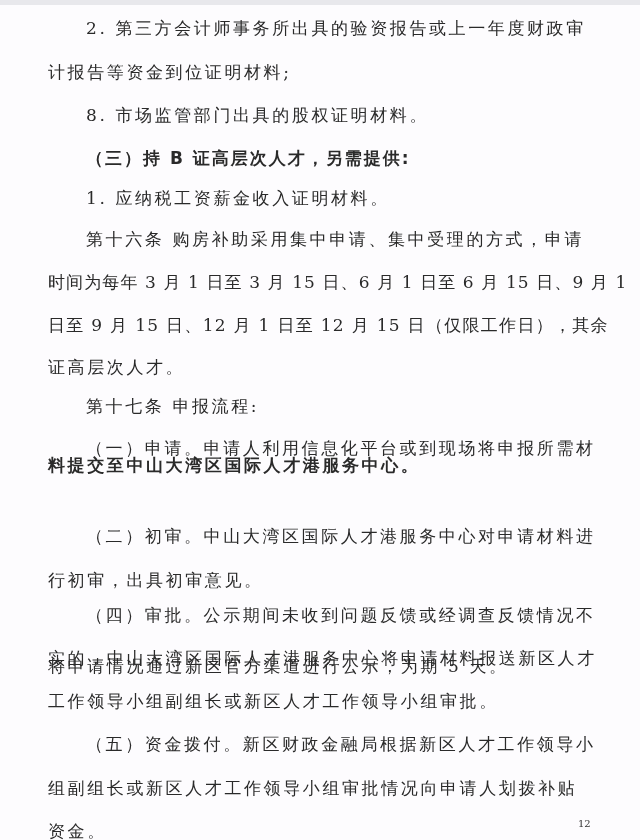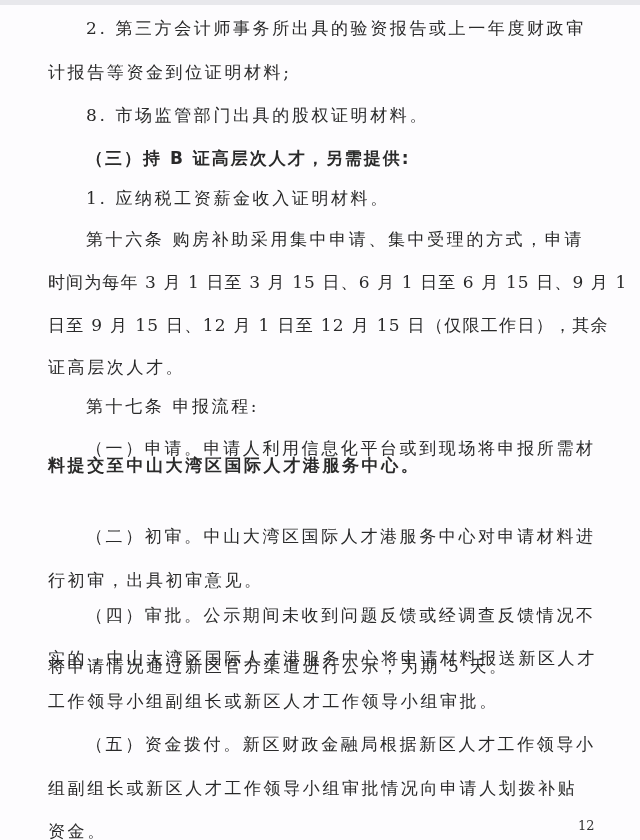--- a/index.html
+++ b/index.html
@@ -23,21 +23,21 @@
       font-size: 17px;
       letter-spacing: 2.6px;
       white-space: nowrap;
       line-height: 20px;
     }
     .ind { left: 86px; }
     .cont { left: 48px; }
     .bold { font-weight: bold; font-family: "DejaVu Sans", "Liberation Sans", sans-serif; letter-spacing: 2px; }
     .page-num {
       position: absolute; left: 578px; top: 818px;
-      font-size: 13px; color: #333;
+      font-size: 10px; color: #333;
     }
   </style>
 </head>
 <body>
 
 <div class="page">
   <div class="top-strip"></div>
 
   <div class="page-num">12</div>
 <div class="line ind" style="top: 18px;">2. 第三方会计师事务所出具的验资报告或上一年度财政审</div>

